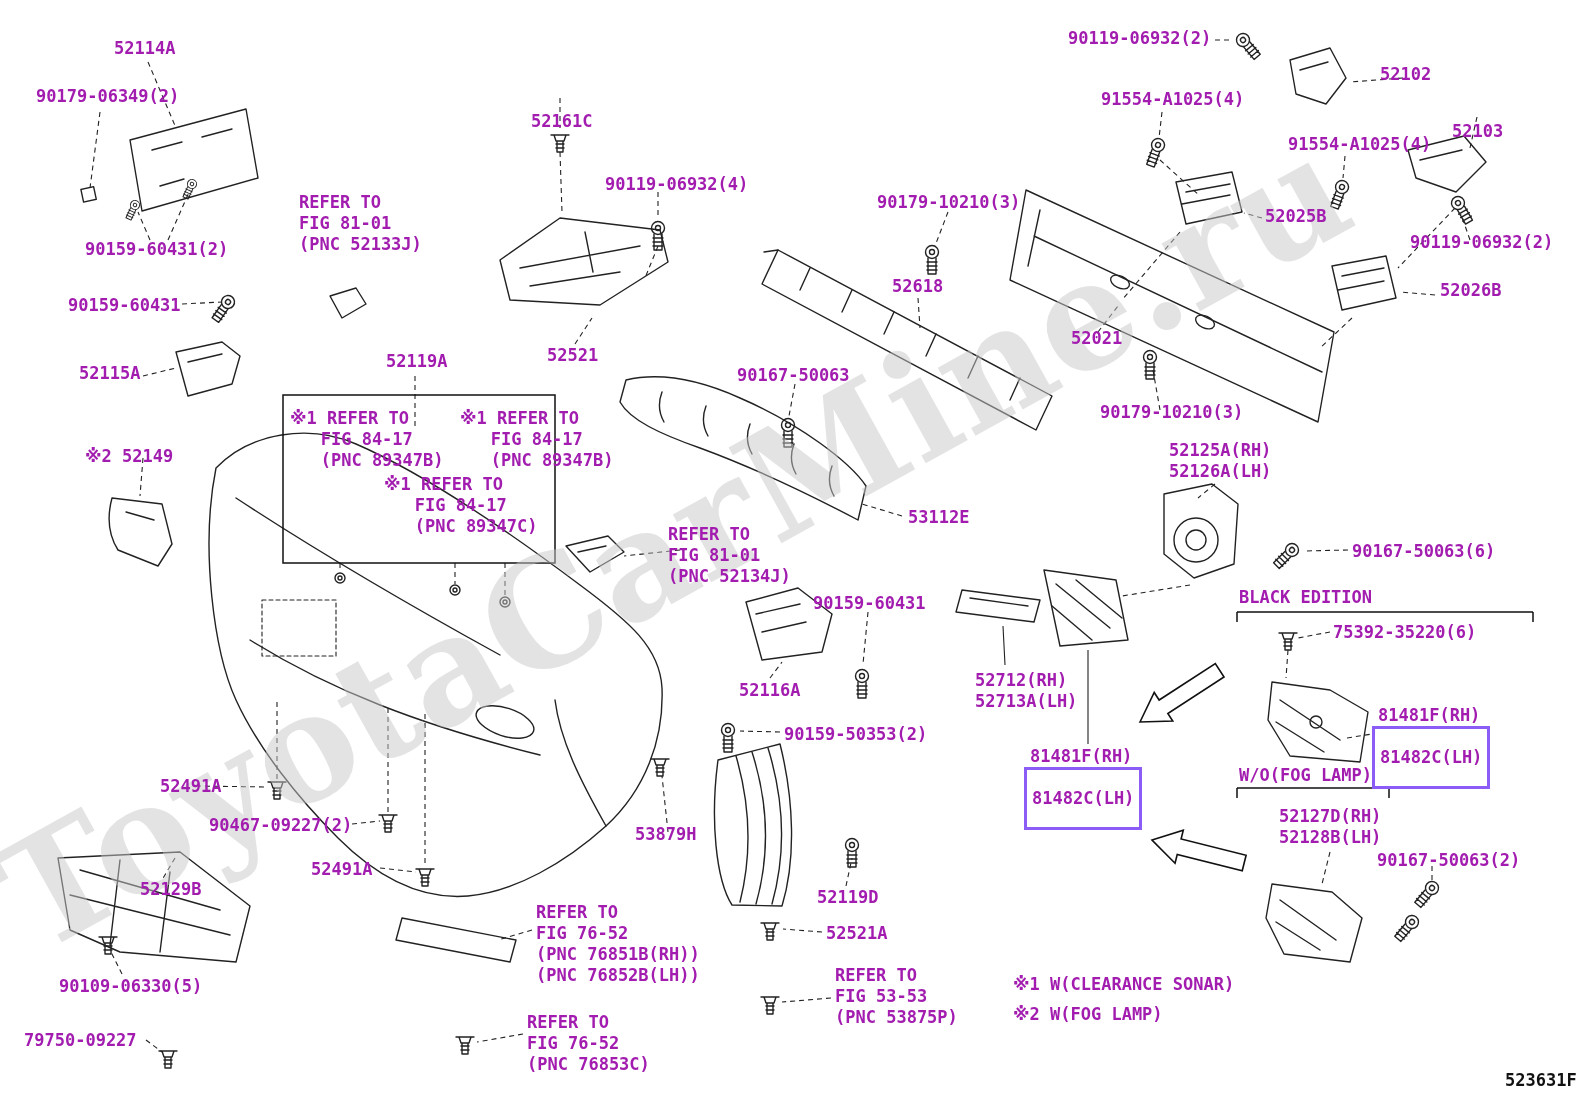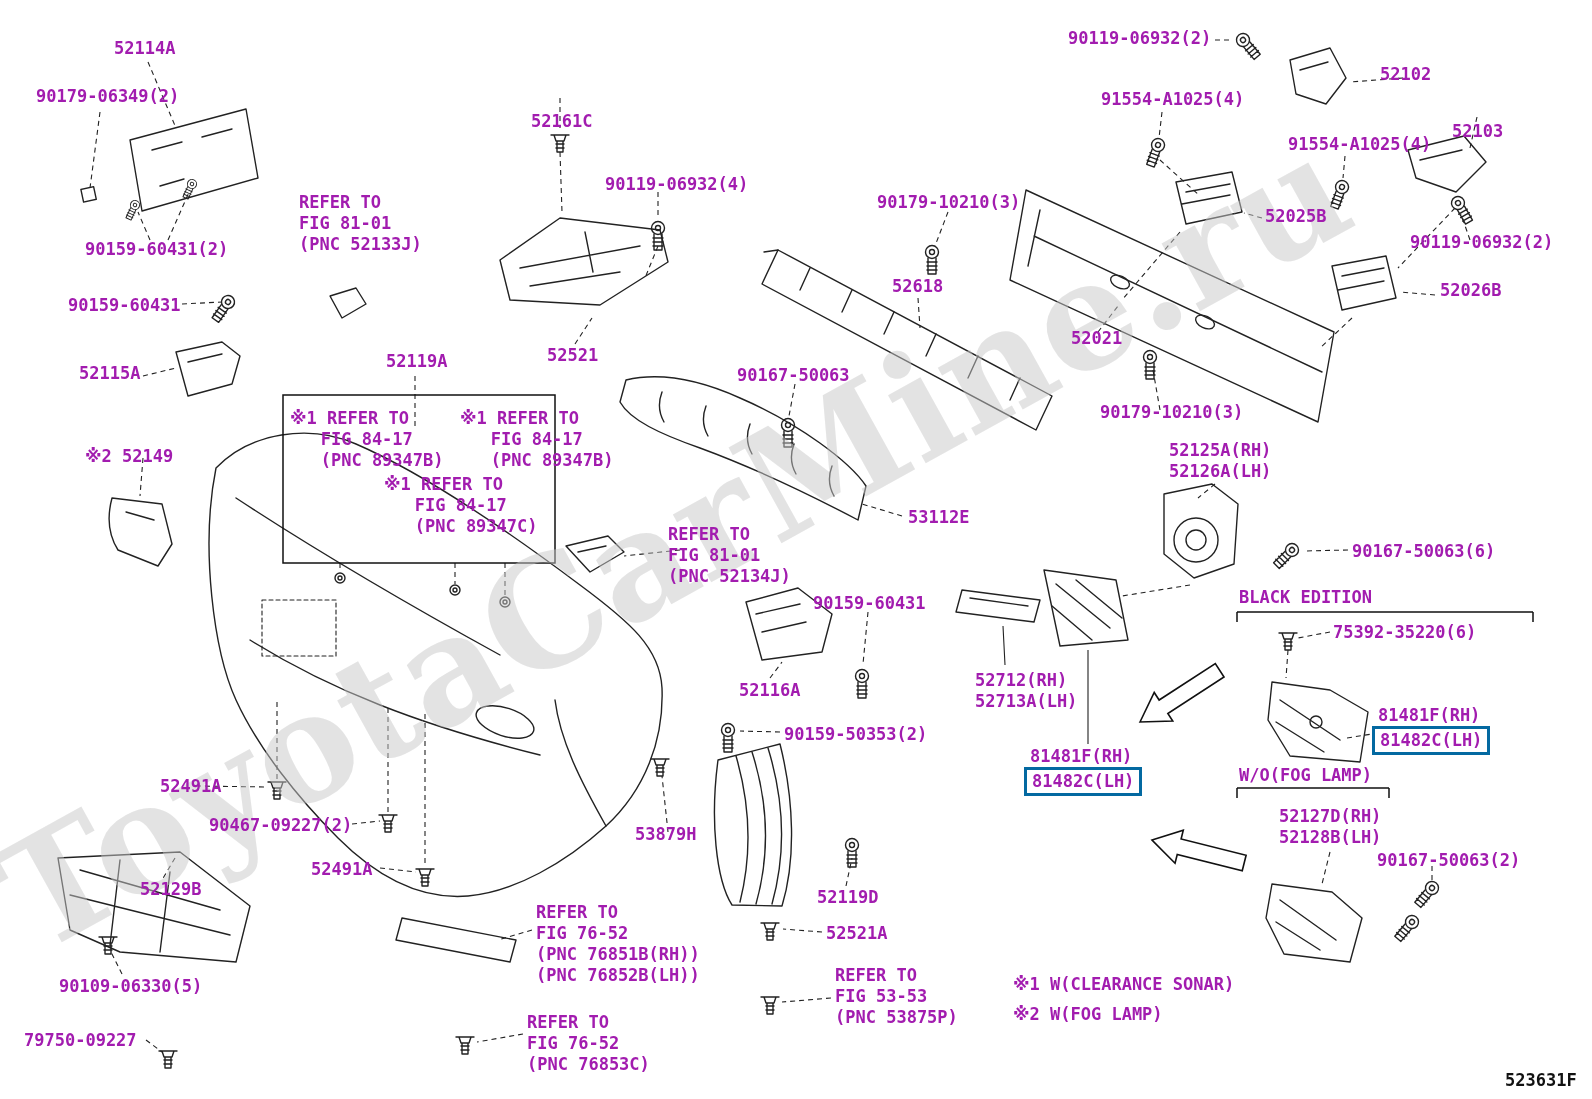--- a/index.html
+++ b/index.html
@@ -18,21 +18,21 @@
     color:#c9c9c9;opacity:.5;white-space:nowrap;
     transform:rotate(-29deg);transform-origin:0 100%;
     pointer-events:none;
   }
   .labels-layer{position:absolute;left:0;top:0;width:100%;height:100%;z-index:3;}
   .label{
     position:absolute;
     font-size:17px;font-weight:bold;color:#a21caf;
     line-height:21px;white-space:pre;
   }
-  .label.boxed{border:3px solid #0369a1;padding:1px 5px;}
+  .label.boxed{border:3px solid #8b5cf6;padding:18px 5px;}
   .diagram-code{
     position:absolute;left:1505px;top:1070px;z-index:3;
     font-size:17px;font-weight:bold;color:#111111;
   }
   svg .part{fill:none;stroke:#222222;stroke-width:1.4;stroke-linejoin:round;stroke-linecap:round;}
   svg .leader{fill:none;stroke:#222222;stroke-width:1.1;stroke-dasharray:5 4;}
   svg .thin{fill:none;stroke:#222222;stroke-width:1.1;}
   svg .bracketline{fill:none;stroke:#111111;stroke-width:1.5;}
   svg .dashedpart{fill:none;stroke:#222222;stroke-width:1.1;stroke-dasharray:4 3;}
   svg .arrowshape{fill:#ffffff;stroke:#111111;stroke-width:1.6;}

